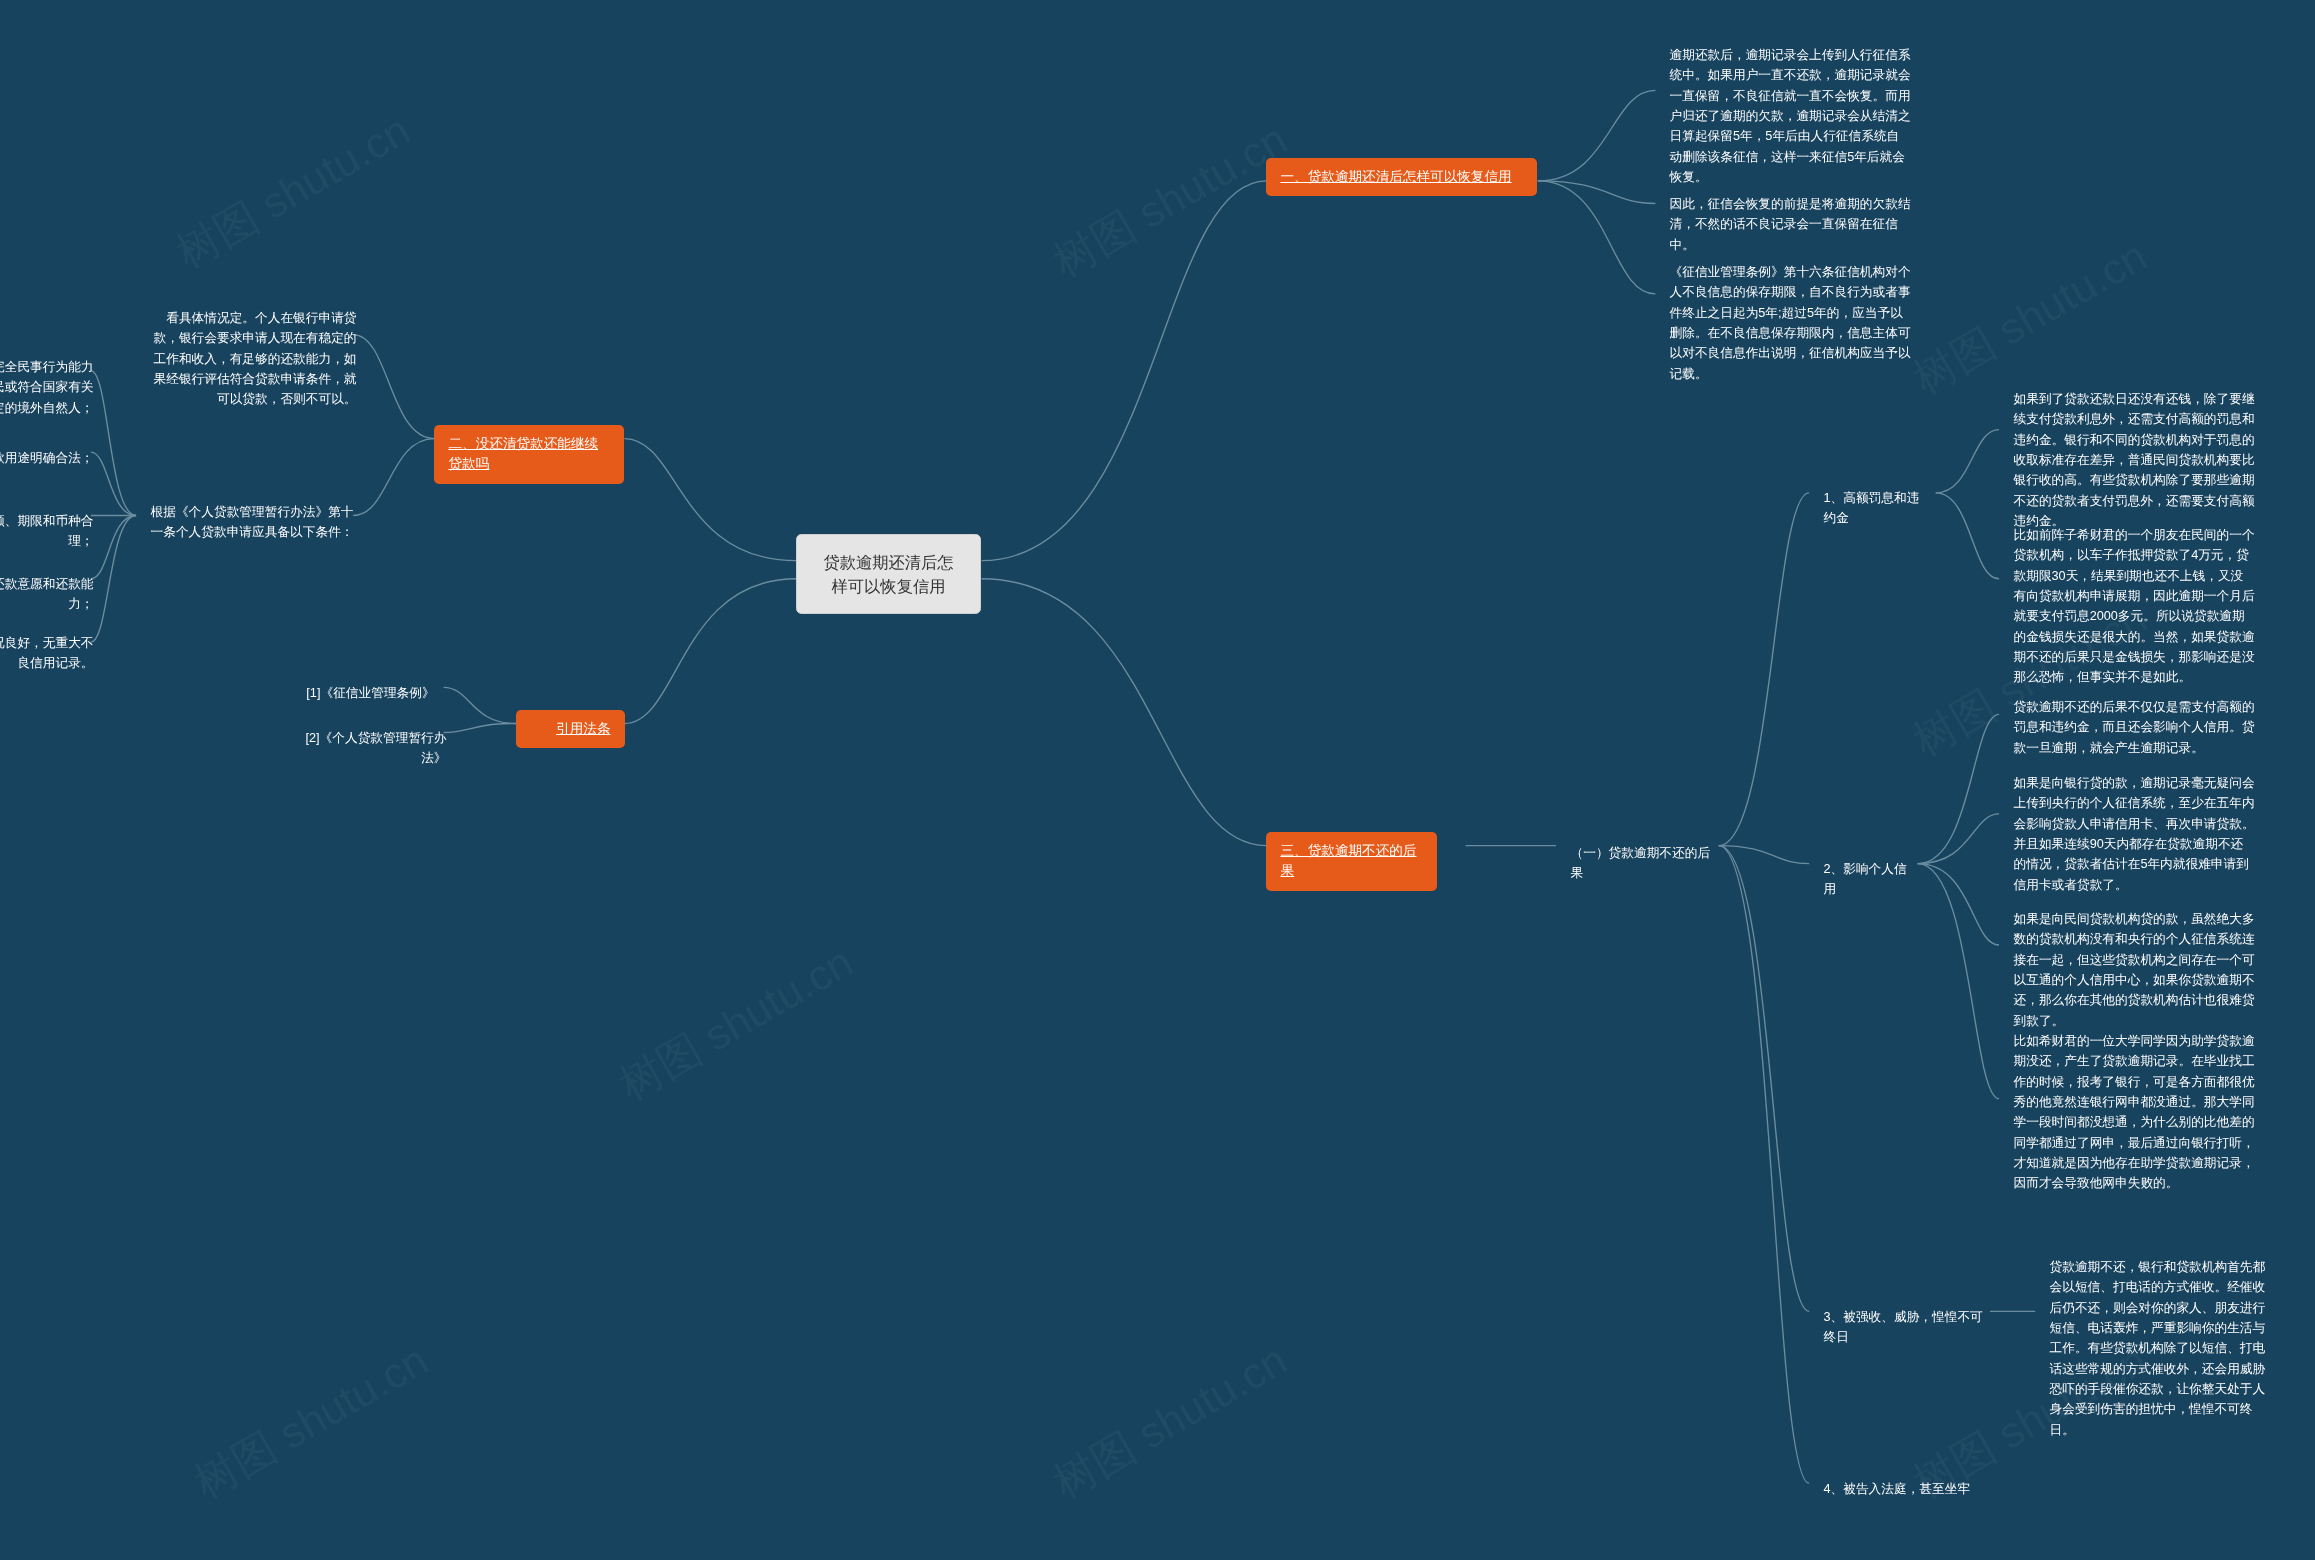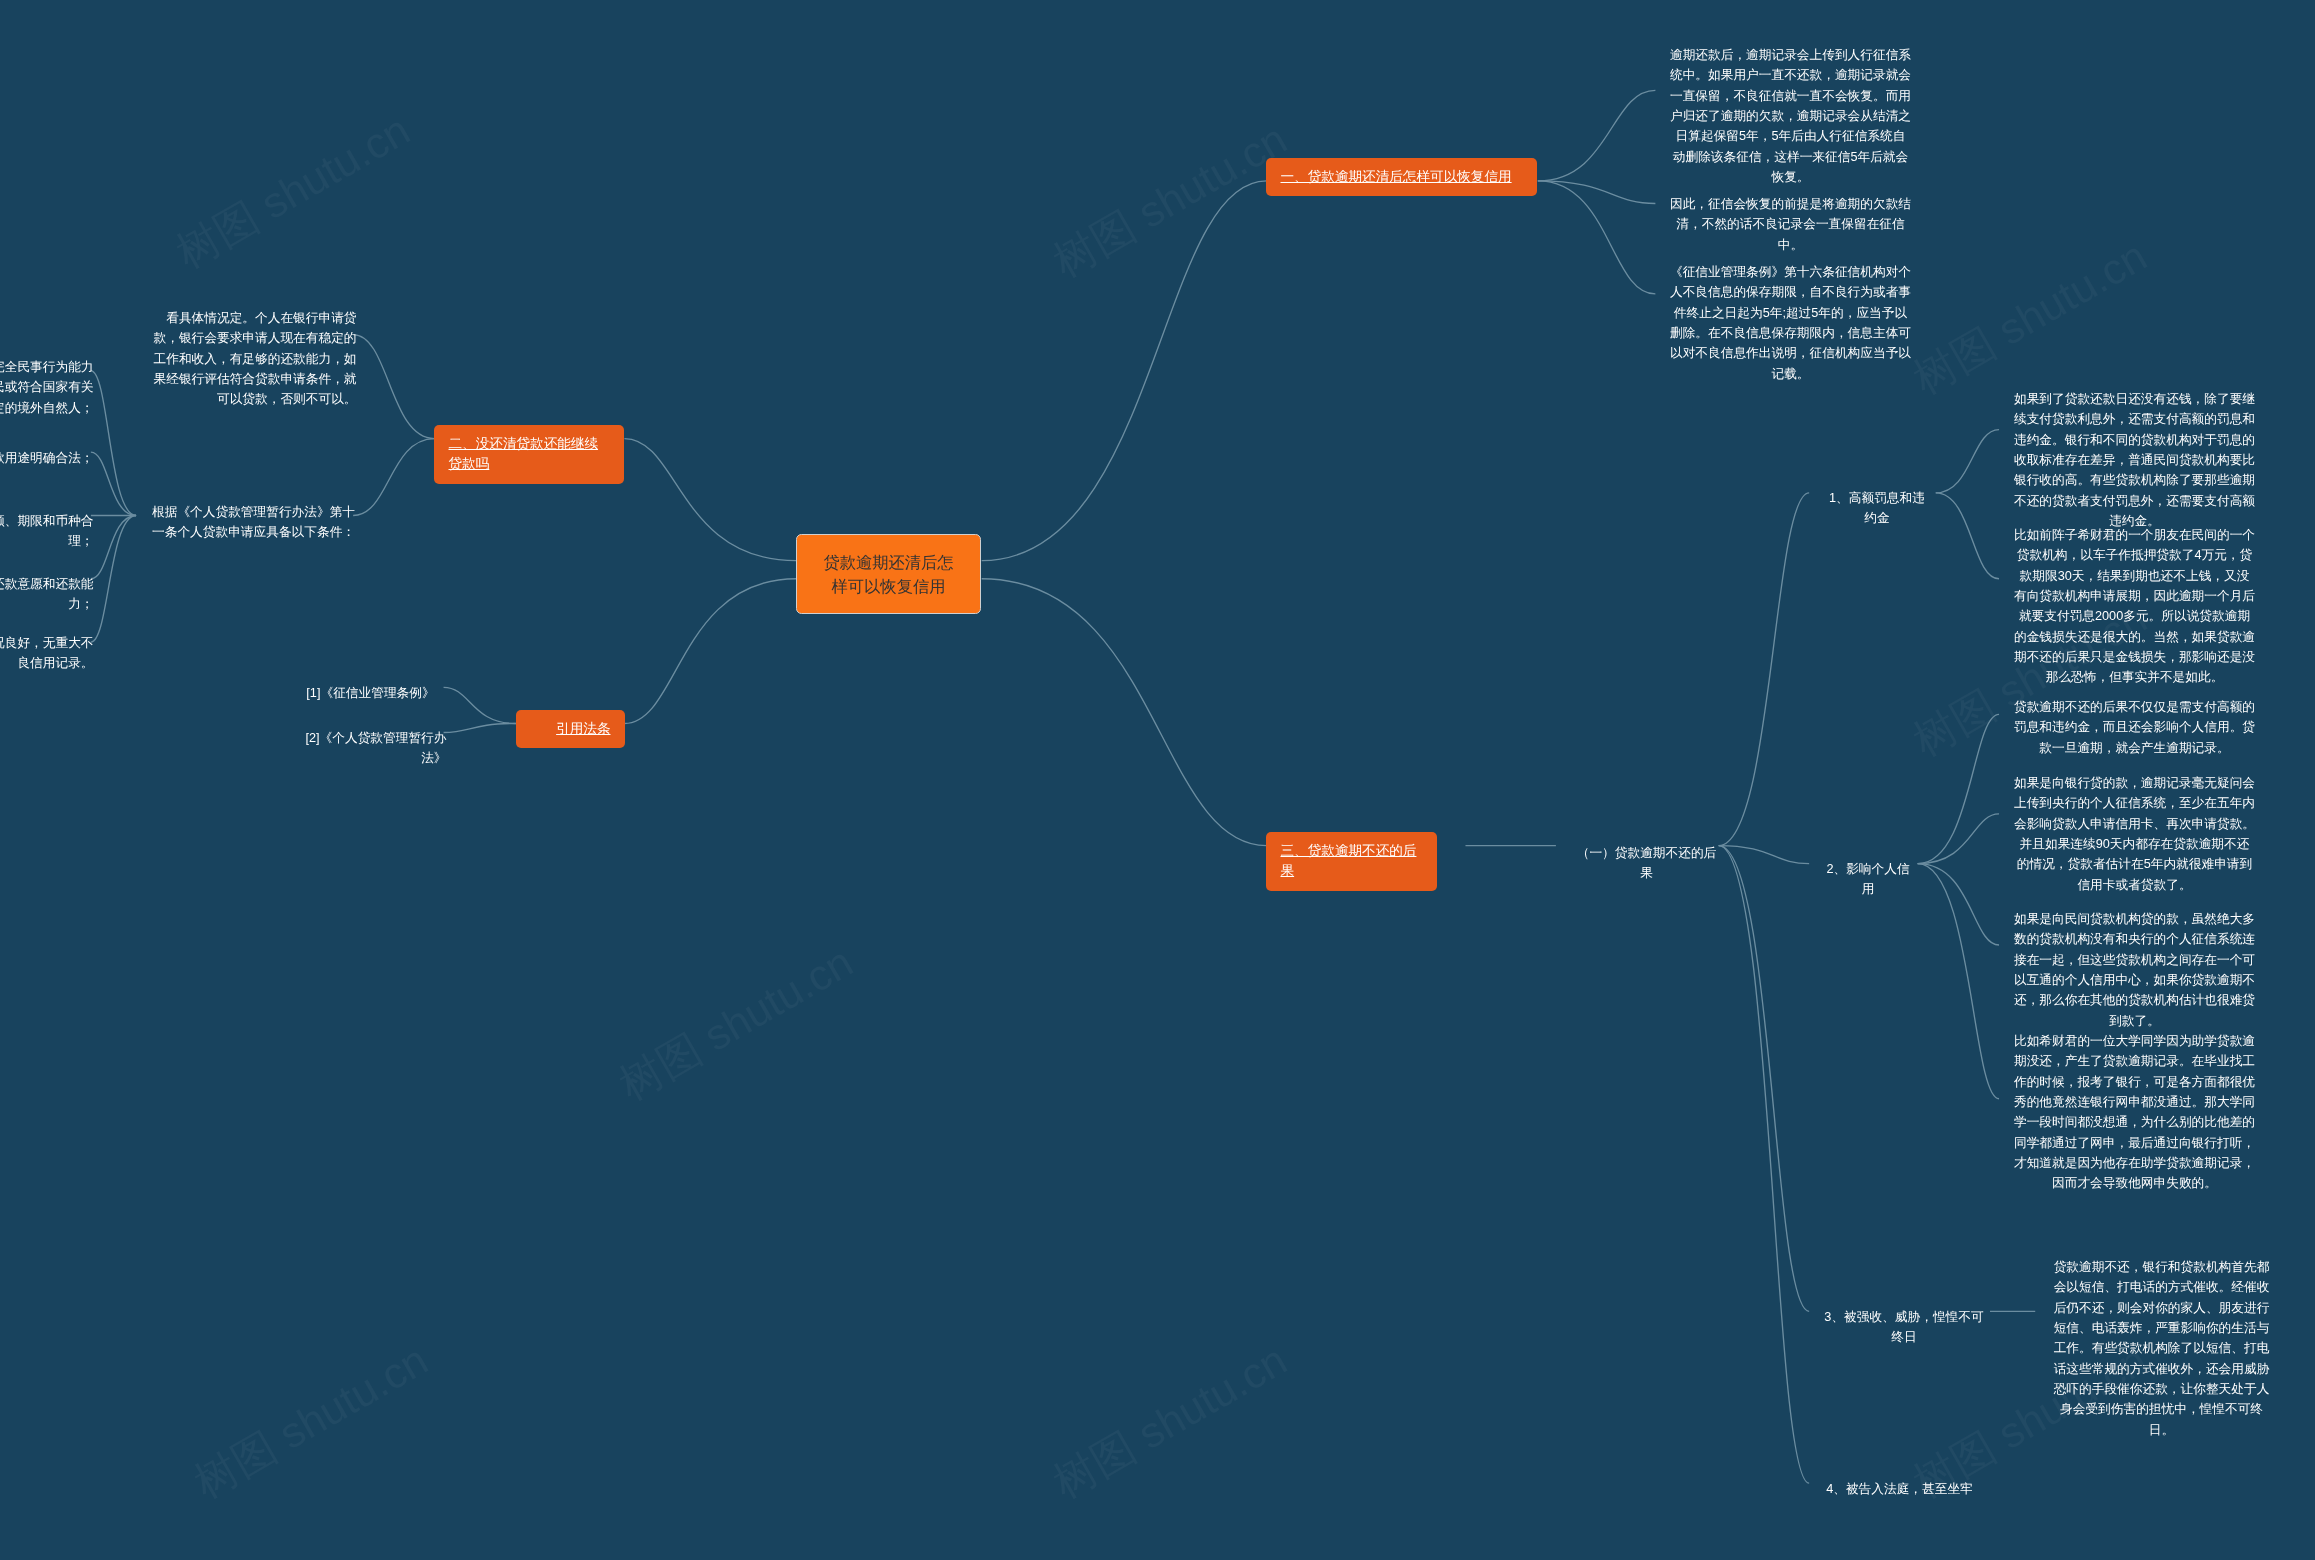--- a/index.html
+++ b/index.html
@@ -20,39 +20,38 @@
   white-space: nowrap;
 }
 .node {
   position: absolute;
   padding: 9px 14.5px;
   font-size: 13.6px;
   line-height: 1.5;
   text-align: left;
 }
 .node-root {
-  background: #f97316;
+  background: #e5e5e5;
   color: #333;
   border: 0.9px solid #d0d0d0;
   border-radius: 5.4px;
   font-size: 16.3px;
   text-align: center;
   padding: 14.5px 20px;
 }
 .node-orange {
   background: #e65b1a;
   color: #ffffff;
   border-radius: 5px;
   text-decoration: underline;
 }
 .node-text {
   color: #fff;
   font-size: 12.7px;
   line-height: 1.6;
-  text-align: center;
 }
 svg.connectors {
   position: absolute;
   top: 0; left: 0;
   width: 2316px;
   height: 1560px;
   pointer-events: none;
 }
 svg.connectors path {
   stroke: #6b8da0;

